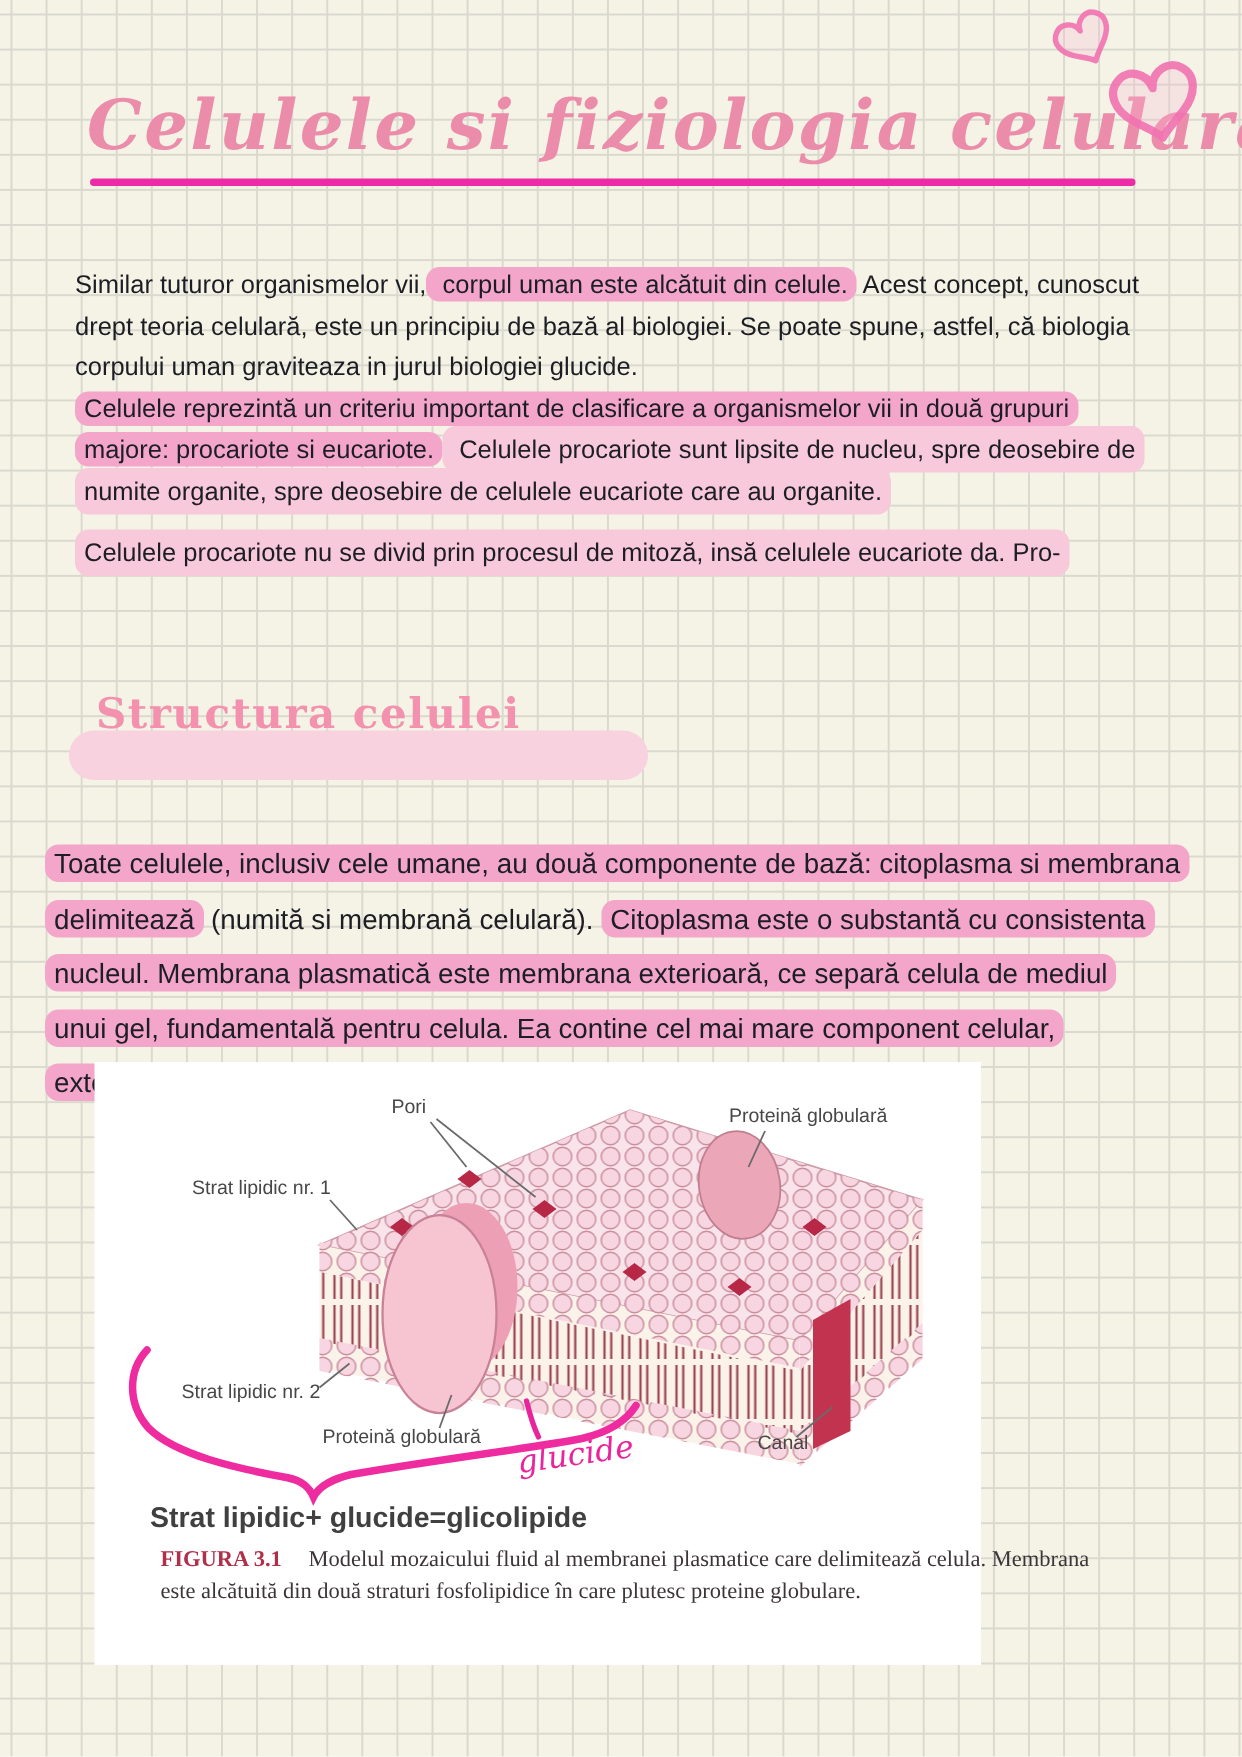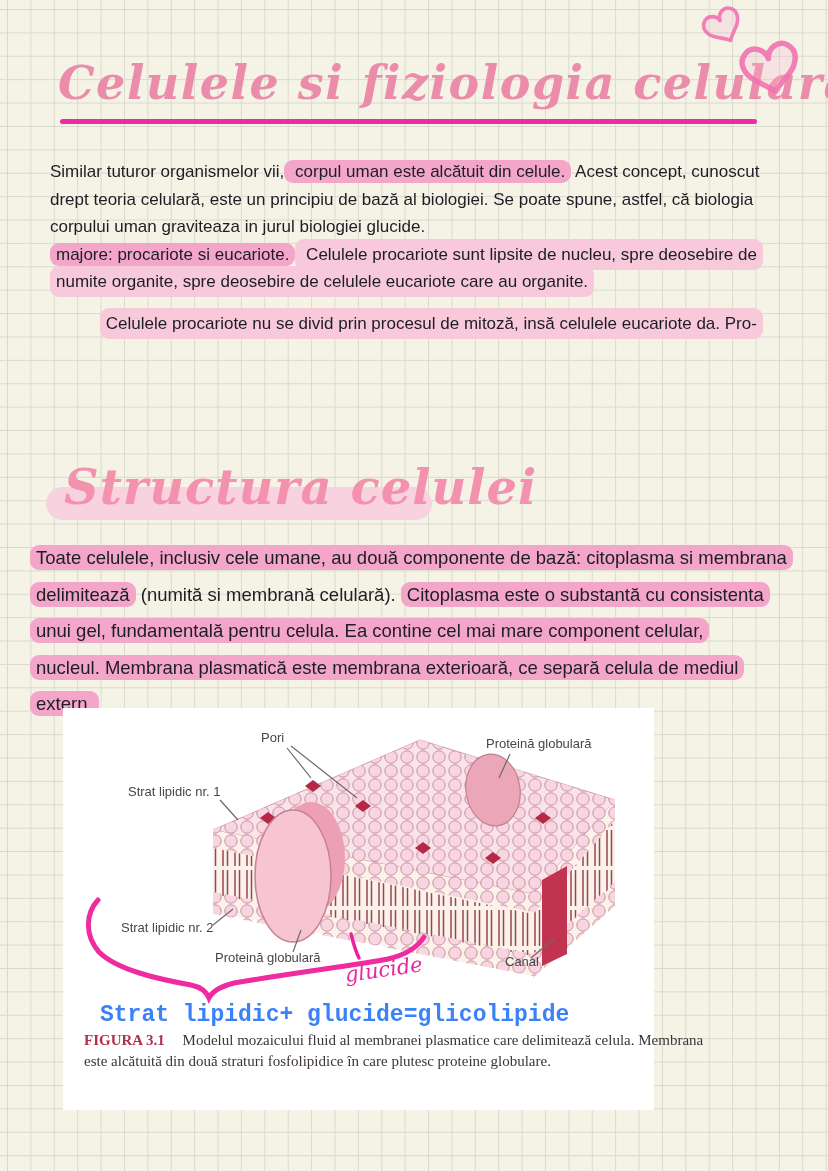--- a/index.html
+++ b/index.html
@@ -24,46 +24,46 @@
     color:#ec8cab;white-space:nowrap;
   }
   .title-underline{
     position:absolute;left:60px;top:119px;width:697px;height:5px;
     background:#ee2ba6;border-radius:3px;
   }
   .hearts{position:absolute;left:690px;top:0;}
   .textblock{position:absolute;white-space:nowrap;}
   .block-a{left:50px;top:158px;font-size:17px;}
   .block-a .tline{line-height:27.5px;height:27.5px;}
-  .para{display:block;}
-  .para + .para{margin-top:14px;text-align:right;}
+  .para{display:block;margin-top:18px;}
+  .para + .para{margin-top:14px;}
   .block-b{left:30px;top:540px;font-size:18.5px;}
   .block-b .tline{line-height:36.5px;height:36.5px;}
   .hl1{background:#f3a6ca;border-radius:9px;padding:2px 6px;}
   .hl2{background:#f8c9db;border-radius:9px;padding:6px 6px;}
   .heading-band{
     position:absolute;left:46px;top:487px;width:386px;height:33px;
     background:#f9d2e0;border-radius:17px;
   }
   .heading{
     position:absolute;left:64px;top:459px;
-    font-family:"DejaVu Serif", serif;font-style:italic;font-weight:bold;
-    font-size:48px;letter-spacing:1px;color:#f391ae;white-space:nowrap;
+    font-family:"DejaVu Serif", serif;font-weight:bold;
+    font-size:28px;letter-spacing:1px;color:#f391ae;white-space:nowrap;
   }
   .figure-box{
     position:absolute;left:63px;top:708px;width:591px;height:402px;
     background:#ffffff;
   }
   .fig-svg{position:absolute;left:0;top:0;}
   .fig-label{font-family:"Liberation Sans", sans-serif;font-size:13px;fill:#474747;}
   .annotation{
     position:absolute;left:37px;top:294px;
-    font-size:23px;font-weight:bold;color:#3b82f6;white-space:nowrap;font-family:Liberation Mono, monospace;
+    font-size:19px;font-weight:bold;color:#404040;white-space:nowrap;
   }
-  .caption{position:absolute;left:21px;top:322px;width:640px;
+  .caption{position:absolute;left:44px;top:322px;width:640px;
     font-family:"Liberation Serif", serif;font-size:15px;line-height:21px;color:#3d3439;}
   .caption-label{color:#b03049;font-weight:bold;margin-right:14px;}
   .caption-text{}
 </style>
 </head>
 <body>
 
 <div class="page">
 
   <div class="title">Celulele si fiziologia celulara</div>
@@ -74,37 +74,38 @@
       <path transform="translate(8,2) scale(0.52) rotate(-28 50 50)" d="M50,34 C48,20 32,13 22,22 C11,31 15,47 28,58 C36,65 44,70 50,77 C56,70 64,65 72,58 C85,47 89,31 78,22 C68,13 52,20 50,34 Z"></path>
       <path transform="translate(42,32) scale(0.78) rotate(-12 50 50)" d="M50,34 C48,20 32,13 22,22 C11,31 15,47 28,58 C36,65 44,70 50,77 C56,70 64,65 72,58 C85,47 89,31 78,22 C68,13 52,20 50,34 Z"></path>
     </g>
   </svg>
 
   <div class="textblock block-a">
     <div class="para">
         <div class="tline"><span>Similar tuturor organismelor vii,</span><span class="hl1"> corpul uman este alcătuit din celule.</span><span> Acest concept, cunoscut</span></div>
         <div class="tline"><span>drept teoria celulară, este un principiu de bază al biologiei. Se poate spune, astfel, că biologia</span></div>
         <div class="tline"><span>corpului uman graviteaza in jurul biologiei glucide.</span></div>
+        <div class="tline"><span class="hl1">Celulele reprezintă un criteriu important de clasificare a organismelor vii in două grupuri</span></div>
         <div class="tline"><span class="hl1">majore: procariote si eucariote.</span><span class="hl2"> Celulele procariote sunt lipsite de nucleu, spre deosebire de</span></div>
         <div class="tline"><span class="hl2">numite organite, spre deosebire de celulele eucariote care au organite.</span></div>
       </div>
     <div class="para">
         <div class="tline"><span class="hl2">Celulele procariote nu se divid prin procesul de mitoză, insă celulele eucariote da. Pro-</span></div>
       </div>
   </div>
 
   <div class="heading-band"></div>
   <div class="heading">Structura celulei</div>
 
   <div class="textblock block-b">
     <div class="para">
         <div class="tline"><span class="hl1">Toate celulele, inclusiv cele umane, au două componente de bază: citoplasma si membrana</span></div>
         <div class="tline"><span class="hl1">delimitează</span><span> (numită si membrană celulară). </span><span class="hl1">Citoplasma este o substantă cu consistenta</span></div>
+        <div class="tline"><span class="hl1">nucleul. Membrana plasmatică este membrana exterioară, ce separă celula de mediul</span></div>
         <div class="tline"><span class="hl1">unui gel, fundamentală pentru celula. Ea contine cel mai mare component celular,</span></div>
-        <div class="tline"><span class="hl1">nucleul. Membrana plasmatică este membrana exterioară, ce separă celula de mediul</span></div>
         <div class="tline"><span class="hl1">extern.</span></div>
       </div>
   </div>
 
   <div class="figure-box">
     <svg class="fig-svg" width="709" height="402" viewBox="0 0 709 402">
       <defs>
         <pattern id="heads" width="16" height="14" patternUnits="userSpaceOnUse">
           <circle cx="8" cy="7" r="6.2" fill="#f8d6e1" stroke="#c98f9f" stroke-width="1"></circle>
         </pattern>

